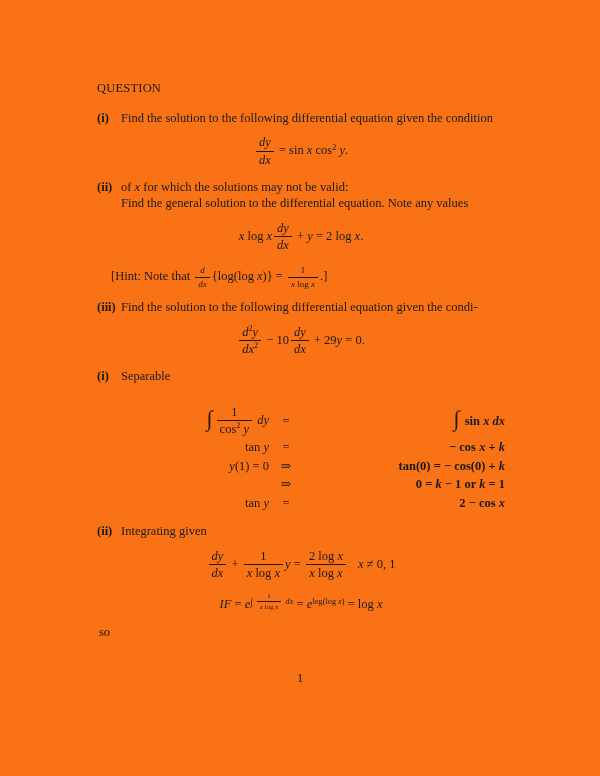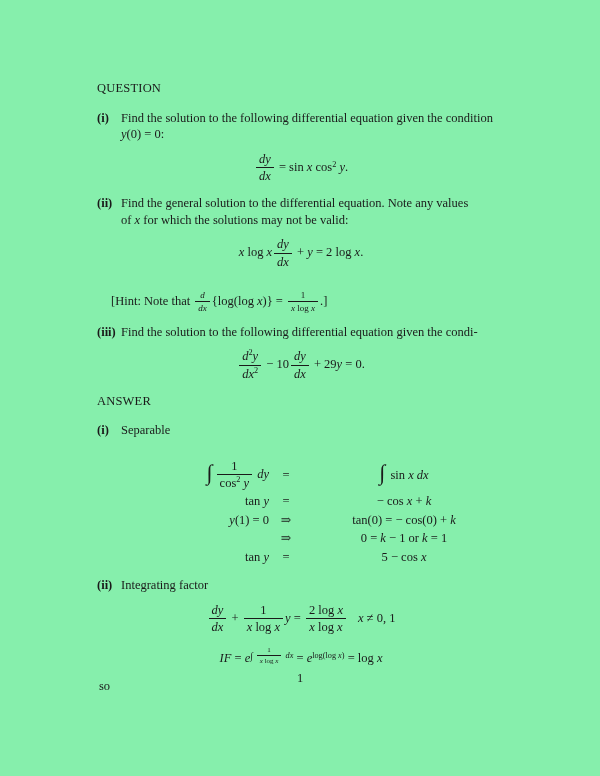--- a/index.html
+++ b/index.html
@@ -1,85 +1,83 @@
 <!DOCTYPE html>
 <html><head>
 <meta charset="utf-8">
 <style>
   html,body{margin:0;padding:0;background:#ffffff;}
   .page{
     position:relative;
     width:600px;height:776px;
-    background:#86efac;
+    background:#f97316;
     color:#1a1a1a;
     font-family:"Liberation Serif","DejaVu Serif",serif;
     font-size:12.5px;
     line-height:1.32;
     box-sizing:border-box;
     padding:80px 95px 0 97px;
     overflow:hidden;
   }
   .sect{margin:0 0 13px 0;letter-spacing:0.2px;}
   .item{position:relative;padding-left:24px;margin:0 0 4px 0;}
   .ilabel{position:absolute;left:0;top:0;font-weight:bold;}
   .iline{display:block;}
   .eq{text-align:center;margin:9px 0 11px 0;}
-  .hint{padding-left:14px;margin:20px 0 10px 0;}
+  .hint{padding-left:14px;margin:12px 0 10px 0;}
   .hint .frac{font-size:72%;}
   .rm{font-style:normal;}
   .it{font-style:italic;}
   sup{font-size:66%;line-height:0;vertical-align:0.55em;}
   sup .frac{font-size:85%;}
   sup .int{font-size:1.15em;}
   .frac{display:inline-block;vertical-align:middle;text-align:center;line-height:1.18;margin:0 2px;}
   .fn{display:block;border-bottom:1px solid currentColor;padding:0 3px 1px 3px;}
   .fd{display:block;padding:1px 3px 0 3px;}
   .int{font-style:normal;font-size:1.75em;line-height:0;vertical-align:-0.08em;margin-right:2px;}
   .sp{display:inline-block;}
   .align{margin:20px 0 12px 0;}
   .arow{display:grid;grid-template-columns:172px 34px 1fr;align-items:center;margin:2px 0;}
   .al{text-align:right;}
   .arel{text-align:center;}
-  .ar{text-align:center;}
+  .ar{text-align:right;font-weight:bold;}
   .so{margin:8px 0 0 2px;}
   .pageno{position:absolute;bottom:90px;left:0;right:0;text-align:center;}
 </style>
 </head>
 <body>
 
 <div class="page">
 
   <div class="sect">QUESTION</div>
 
   <div class="item">
     <span class="ilabel">(i)</span>
     <span class="iline"><span class="rm">Find the solution to the following differential equation given the condition</span></span>
-    <span class="iline"><span class="it">y</span><span class="rm">(0) = 0:</span></span>
   </div>
 
   <div class="eq"><span class="frac"><span class="fn"><span class="it">dy</span></span><span class="fd"><span class="it">dx</span></span></span><span class="rm"> = sin </span><span class="it">x</span><span class="rm"> cos</span><sup>2</sup><span class="it"> y</span><span class="rm">.</span></div>
 
   <div class="item">
     <span class="ilabel">(ii)</span>
+    <span class="iline"><span class="rm">of </span><span class="it">x</span><span class="rm"> for which the solutions may not be valid:</span></span>
     <span class="iline"><span class="rm">Find the general solution to the differential equation. Note any values</span></span>
-    <span class="iline"><span class="rm">of </span><span class="it">x</span><span class="rm"> for which the solutions may not be valid:</span></span>
   </div>
 
   <div class="eq"><span class="it">x</span><span class="rm"> log </span><span class="it">x</span><span class="frac"><span class="fn"><span class="it">dy</span></span><span class="fd"><span class="it">dx</span></span></span><span class="rm"> + </span><span class="it">y</span><span class="rm"> = 2 log </span><span class="it">x</span><span class="rm">.</span></div>
 
   <div class="hint"><span class="rm">[Hint: Note that </span><span class="frac"><span class="fn"><span class="it">d</span></span><span class="fd"><span class="it">dx</span></span></span><span class="rm">{log(log </span><span class="it">x</span><span class="rm">)} = </span><span class="frac"><span class="fn"><span class="rm">1</span></span><span class="fd"><span class="it">x</span><span class="rm"> log </span><span class="it">x</span></span></span><span class="rm">.]</span></div>
 
   <div class="item">
     <span class="ilabel">(iii)</span>
     <span class="iline"><span class="rm">Find the solution to the following differential equation given the condi-</span></span>
   </div>
 
   <div class="eq"><span class="frac"><span class="fn"><span class="it">d</span><sup>2</sup><span class="it">y</span></span><span class="fd"><span class="it">dx</span><sup>2</sup></span></span><span class="rm"> − 10</span><span class="frac"><span class="fn"><span class="it">dy</span></span><span class="fd"><span class="it">dx</span></span></span><span class="rm"> + 29</span><span class="it">y</span><span class="rm"> = 0.</span></div>
 
-  <div class="sect">ANSWER</div>
 
   <div class="item">
     <span class="ilabel">(i)</span>
     <span class="iline">Separable</span>
   </div>
 
   <div class="align">
     <div class="arow">
       <span class="al"><span class="int">∫</span><span class="frac"><span class="fn"><span class="rm">1</span></span><span class="fd"><span class="rm">cos</span><sup>2</sup><span class="it"> y</span></span></span><span class="it"> dy</span></span>
       <span class="arel"><span class="rm">=</span></span>
@@ -96,27 +94,27 @@
       <span class="ar"><span class="rm">tan(0) = − cos(0) + </span><span class="it">k</span></span>
     </div>
     <div class="arow">
       <span class="al"></span>
       <span class="arel"><span class="rm">⇒</span></span>
       <span class="ar"><span class="rm">0 = </span><span class="it">k</span><span class="rm"> − 1 or </span><span class="it">k</span><span class="rm"> = 1</span></span>
     </div>
     <div class="arow">
       <span class="al"><span class="rm">tan </span><span class="it">y</span></span>
       <span class="arel"><span class="rm">=</span></span>
-      <span class="ar"><span class="rm">5 − cos </span><span class="it">x</span></span>
+      <span class="ar"><span class="rm">2 − cos </span><span class="it">x</span></span>
     </div>
   </div>
 
   <div class="item">
     <span class="ilabel">(ii)</span>
-    <span class="iline">Integrating factor</span>
+    <span class="iline">Integrating given</span>
   </div>
 
   <div class="eq"><span class="frac"><span class="fn"><span class="it">dy</span></span><span class="fd"><span class="it">dx</span></span></span><span class="rm"> + </span><span class="frac"><span class="fn"><span class="rm">1</span></span><span class="fd"><span class="it">x</span><span class="rm"> log </span><span class="it">x</span></span></span><span class="it">y</span><span class="rm"> = </span><span class="frac"><span class="fn"><span class="rm">2 log </span><span class="it">x</span></span><span class="fd"><span class="it">x</span><span class="rm"> log </span><span class="it">x</span></span></span><span class="sp" style="width: 10px;"></span><span class="it">x</span><span class="rm"> ≠ 0, 1</span></div>
 
   <div class="eq"><span class="it">IF</span><span class="rm"> = </span><span class="it">e</span><sup><span class="int">∫</span><span class="frac"><span class="fn"><span class="rm">1</span></span><span class="fd"><span class="it">x</span><span class="rm"> log </span><span class="it">x</span></span></span><span class="it"> dx</span></sup><span class="rm"> = </span><span class="it">e</span><sup><span class="rm">log(log </span><span class="it">x</span><span class="rm">)</span></sup><span class="rm"> = log </span><span class="it">x</span></div>
 
   <div class="so">so</div>
 
   <div class="pageno">1</div>
 

